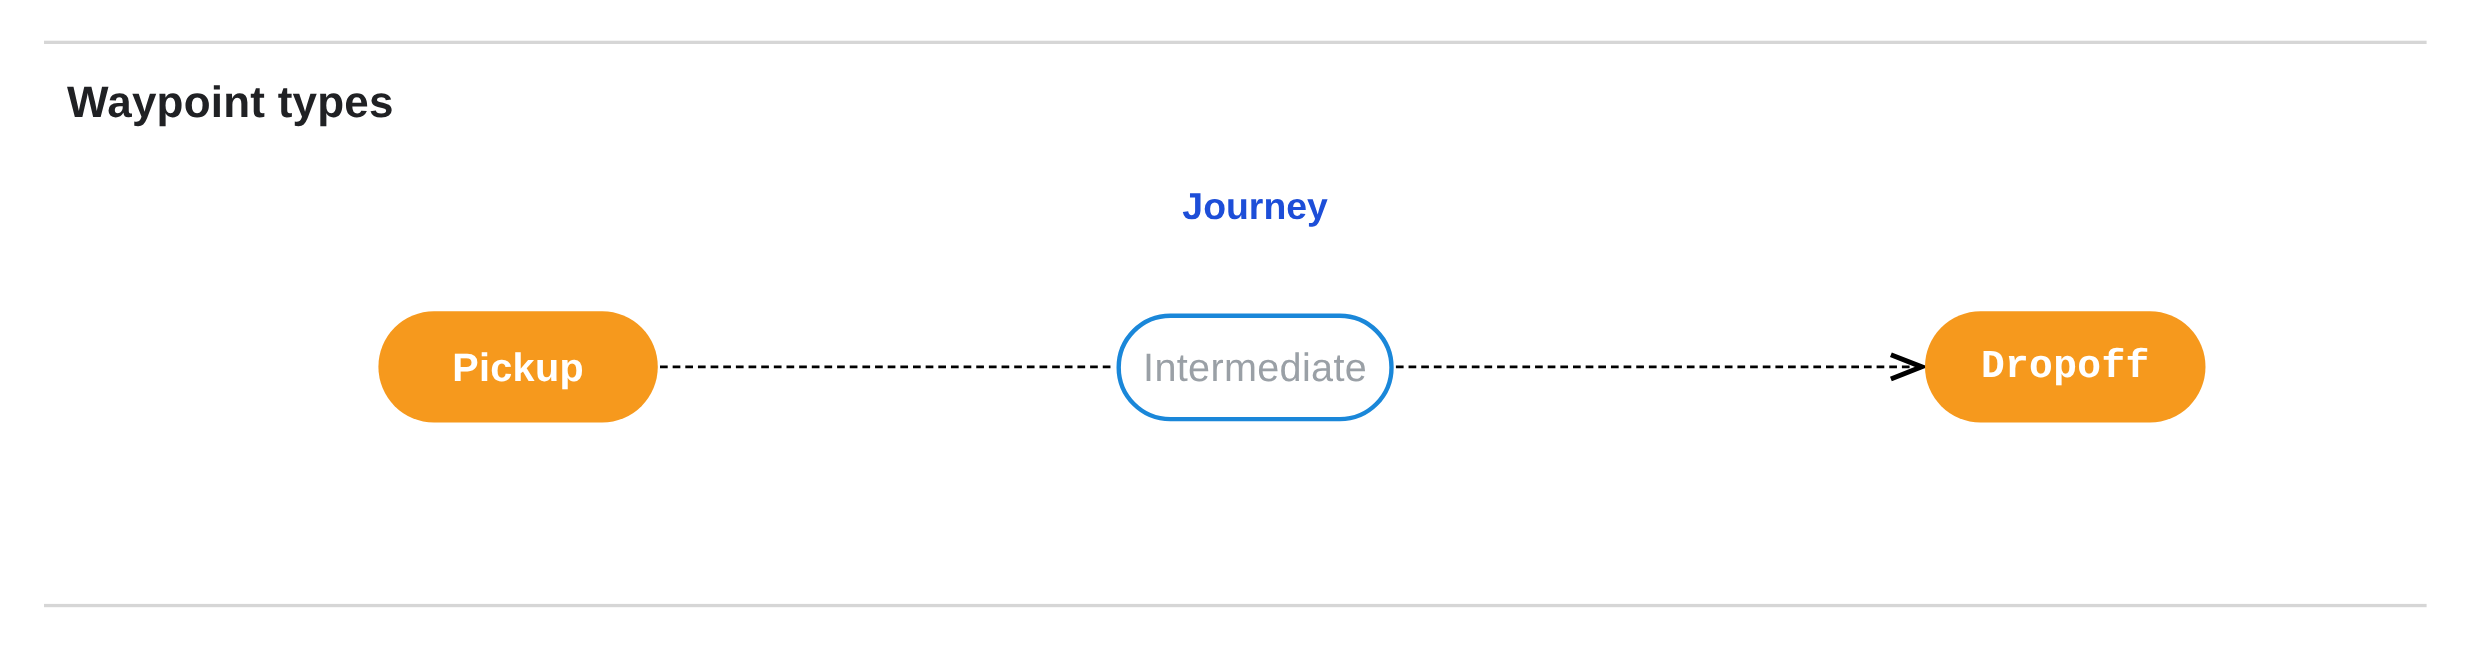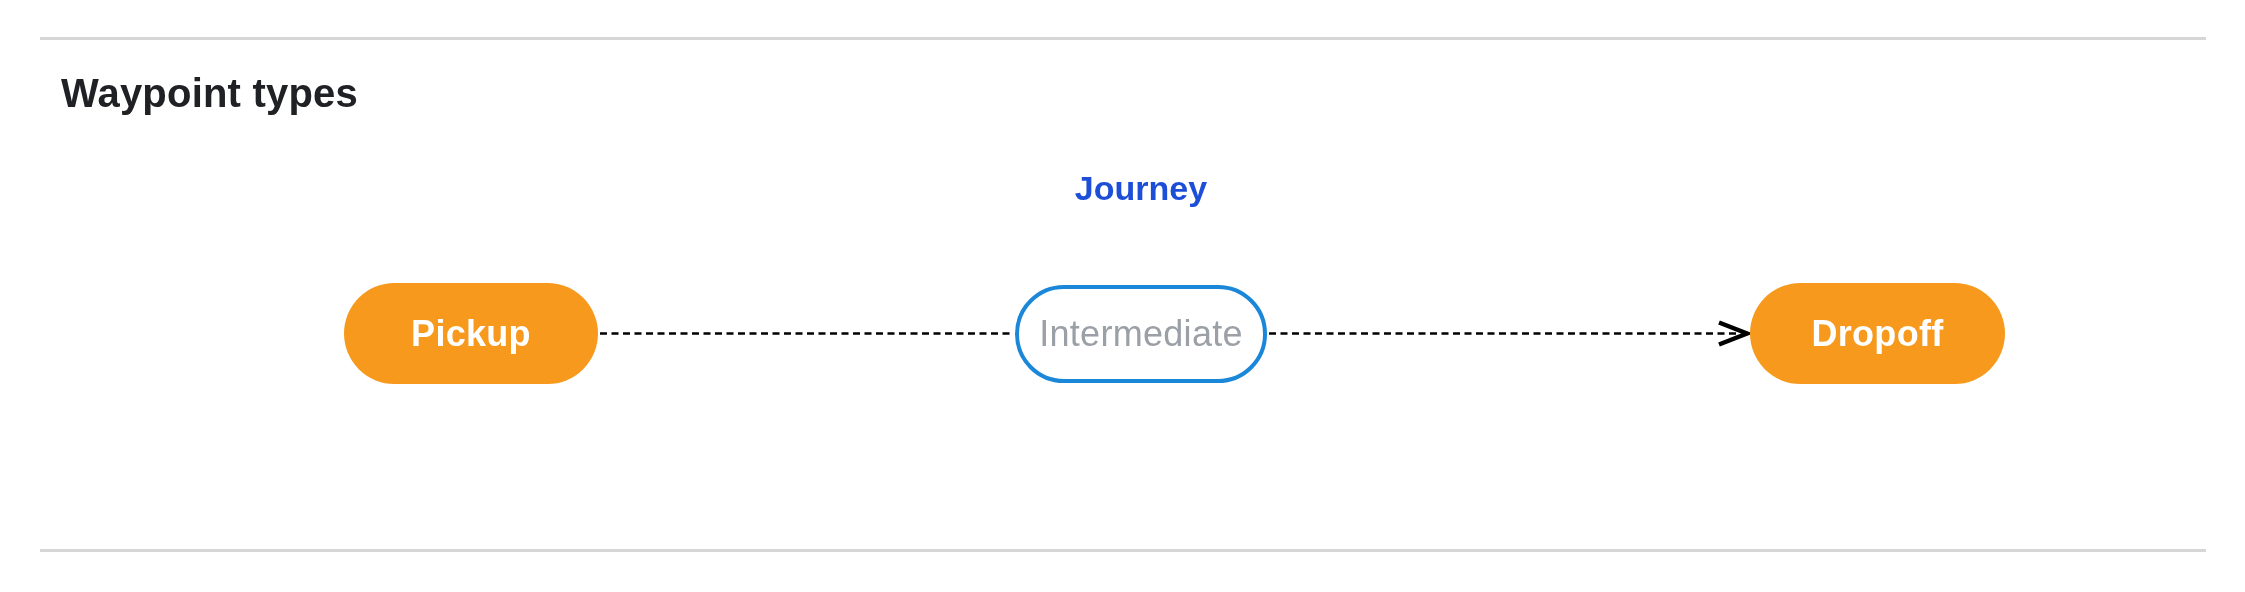--- a/index.html
+++ b/index.html
@@ -65,21 +65,21 @@
     top: 285px;
     height: 98px;
     background: #ffffff;
     border: 4px solid #1a87d9;
     border-radius: 49px;
     color: #9aa0a6;
     font-weight: 400;
   }
   #pill-pickup { left: 344px; width: 254px; }
   #pill-intermediate { left: 1015px; width: 252px; }
-  #pill-dropoff { left: 1750px; width: 255px; }
+  #pill-dropoff { left: 1750px; width: 255px; font-family: Liberation Mono, monospace; }
   .edges-svg {
     position: absolute;
     left: 0;
     top: 0;
     width: 2245px;
     height: 592px;
     pointer-events: none;
   }
 </style>
 </head>

